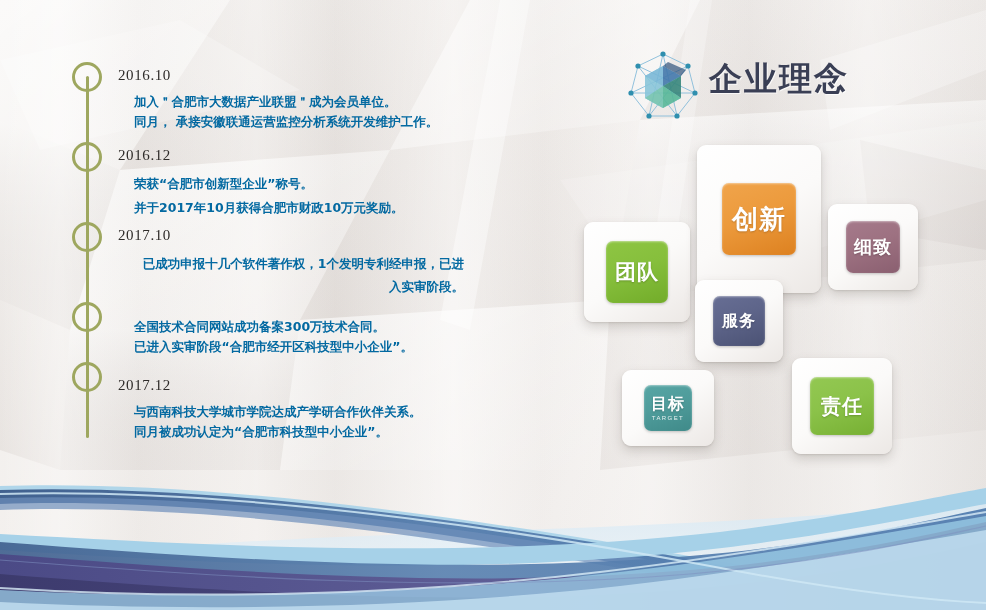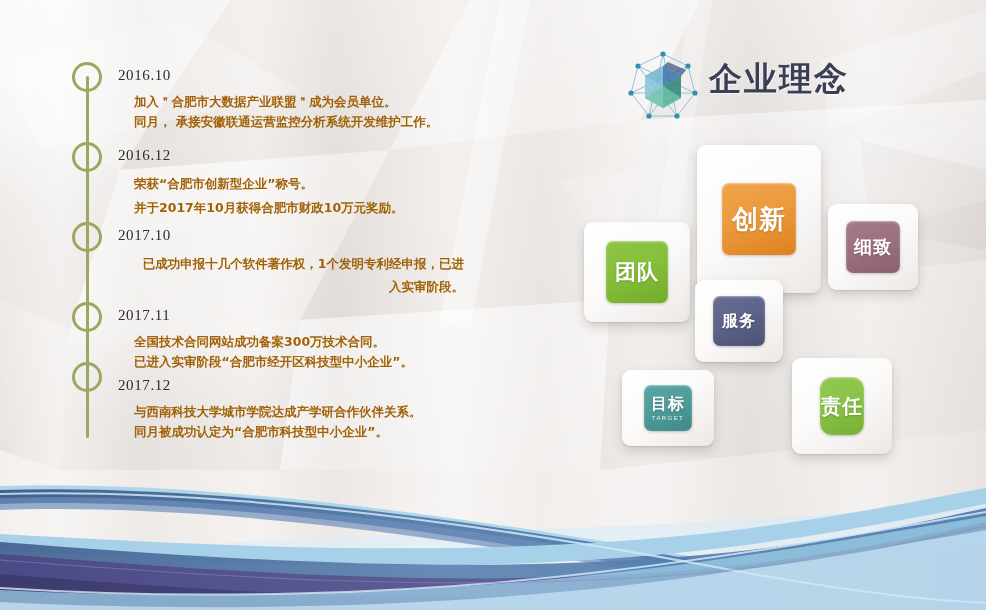--- a/index.html
+++ b/index.html
@@ -86,21 +86,21 @@
   }
 
   .tl-lines {
     margin-top: 9px;
     padding-left: 16px;
   }
 
   .tl-line {
     font-family: "DejaVu Sans", "Liberation Sans", sans-serif;
     font-size: 12.5px;
-    color: #a16207;
+    color: #0369a1;
     line-height: 20px;
     white-space: nowrap;
     font-weight: 600;
   }
 
   .tl-line.wrapline { white-space: normal; width: 330px; text-align: right; }
 
   
   .philo-title {
     position: absolute;
@@ -244,21 +244,20 @@
     </div>
 
     <div class="tl-entry" style="top:228px;">
       <div class="tl-date">2017.10</div>
       <div class="tl-lines">
         <div class="tl-line wrapline" style="line-height:23px;">已成功申报十几个软件著作权，1个发明专利经申报，已进入实审阶段。</div>
       </div>
     </div>
 
     <div class="tl-entry" style="top:308px;">
-      <div class="tl-date">2017.11</div>
       <div class="tl-lines">
         <div class="tl-line">全国技术合同网站成功备案300万技术合同。</div>
         <div class="tl-line">已进入实审阶段“合肥市经开区科技型中小企业”。</div>
       </div>
     </div>
 
     <div class="tl-entry" style="top:378px;">
       <div class="tl-date">2017.12</div>
       <div class="tl-lines">
         <div class="tl-line">与西南科技大学城市学院达成产学研合作伙伴关系。</div>
@@ -322,21 +321,21 @@
     </div>
 
     <div class="card" style="left:622px; top:370px; width:92px; height:76px;">
       <div class="chip" style="width:48px; height:46px; background:linear-gradient(160deg,#57a6a5 0%,#4f9c9b 45%,#3f8a89 100%);">
         <div class="chip-label" style="font-size:16px;">目标</div>
         <div class="chip-sub">TARGET</div>
       </div>
     </div>
 
     <div class="card" style="left:792px; top:358px; width:100px; height:96px;">
-      <div class="chip" style="width:44px; height:58px; background:linear-gradient(160deg,#93c852 0%,#8bc249 45%,#77b033 100%);border-radius:12px;">
+      <div class="chip" style="width:64px; height:58px; background:linear-gradient(160deg,#93c852 0%,#8bc249 45%,#77b033 100%);">
         <div class="chip-label" style="font-size:20px;">责任</div>
       </div>
     </div>
 
   </div>
 
   <svg class="waves" viewBox="0 0 986 160" preserveAspectRatio="none">
     <defs>
       <linearGradient id="wLight" x1="0" y1="0" x2="1" y2="0">
         <stop offset="0%" stop-color="#9fd0e8"></stop>

